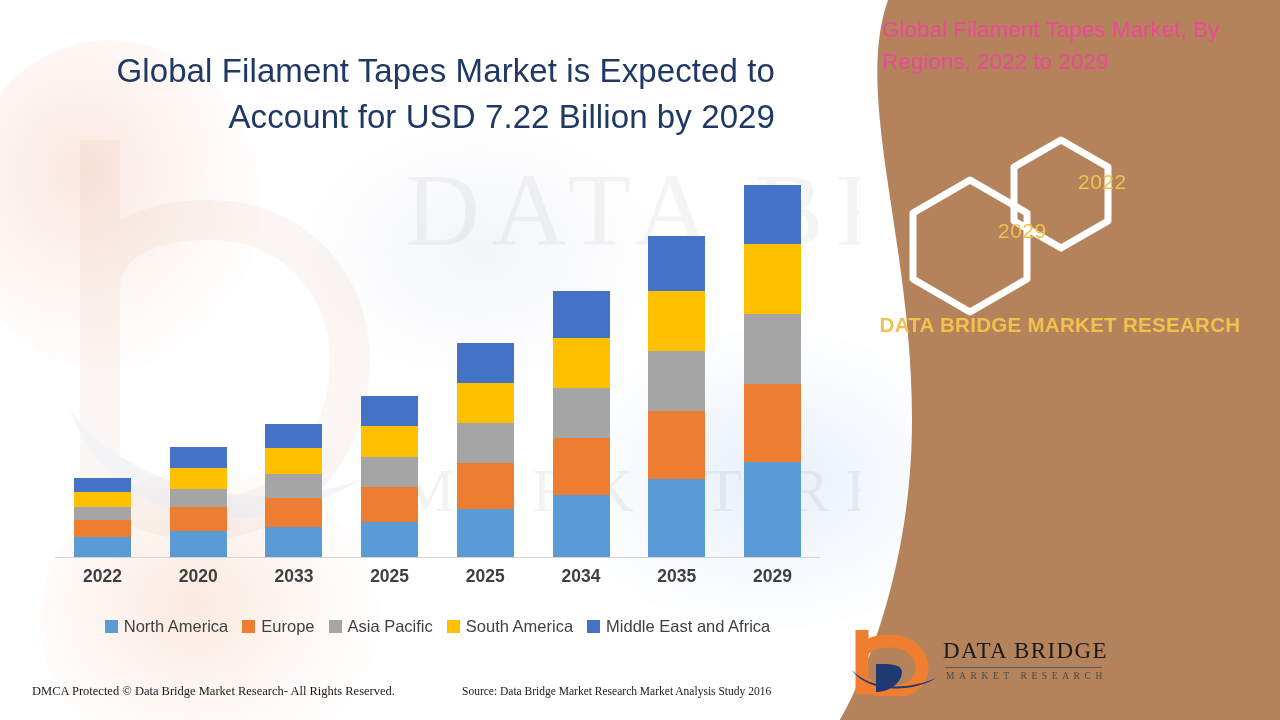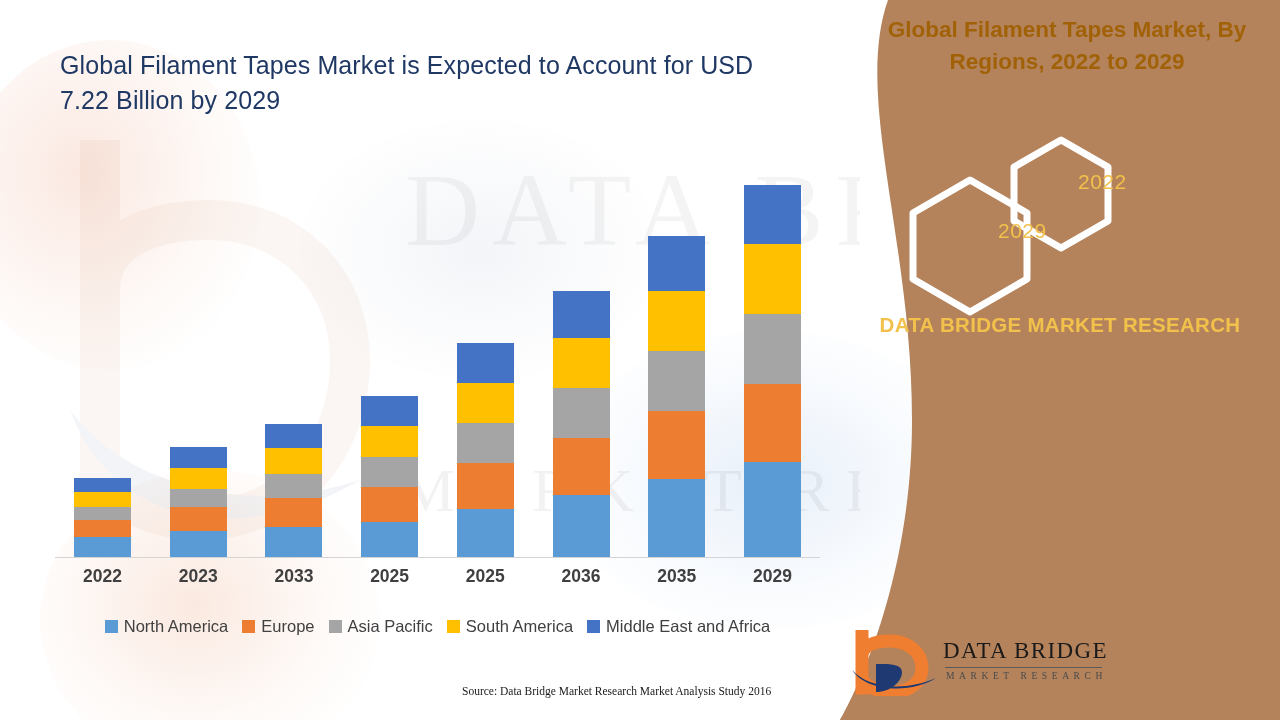--- a/index.html
+++ b/index.html
@@ -84,22 +84,22 @@
     left: 60px; top: 120px;
     width: 330px; height: 470px;
     opacity: 0.05;
   }
 
   
   .chart-title {
     position: absolute;
     left: 60px; top: 48px;
     width: 715px;
-    text-align: left;
-    font-size: 25px;
+    text-align: right;
+    font-size: 33px;
     line-height: 1.38;
     color: #1F3864;
     font-weight: 400;
     letter-spacing: 0.1px;
   }
 
   
   .plot {
     position: absolute;
     left: 55px;
@@ -219,25 +219,25 @@
   }
   .panel-shape {
     position: absolute;
     inset: 0;
   }
   .panel-title {
     position: absolute;
     left: 42px;
     top: 14px;
     width: 370px;
-    text-align: center;
+    text-align: left;
     font-size: 22.5px;
     line-height: 1.42;
-    color: #a16207;
-    font-weight: 700;
+    color: #ec4899;
+    font-weight: 400;
   }
 
   
   .hexes {
     position: absolute;
     left: 0; top: 0;
     width: 440px; height: 720px;
     pointer-events: none;
   }
   .hex-label {
@@ -390,25 +390,25 @@
             <div class="seg" style="height: 70px; background: rgb(165, 165, 165);"></div>
             <div class="seg" style="height: 70px; background: rgb(255, 192, 0);"></div>
             <div class="seg" style="height: 59px; background: rgb(68, 114, 196);"></div>
           </div>
         </div>
       </div>
   </div>
 
   <div class="xlabels" id="xlabels">
       <div class="xlabel">2022</div>
-      <div class="xlabel">2023</div>
+      <div class="xlabel">2020</div>
       <div class="xlabel">2033</div>
       <div class="xlabel">2025</div>
       <div class="xlabel">2025</div>
-      <div class="xlabel">2036</div>
+      <div class="xlabel">2034</div>
       <div class="xlabel">2035</div>
       <div class="xlabel">2029</div>
     </div>
 
   <div class="legend" id="legend">
       <div class="legend-item">
         <span class="legend-swatch" style="background: rgb(91, 155, 213);"></span>
         <span class="legend-label">North America</span>
       </div>
       <div class="legend-item">
@@ -423,20 +423,21 @@
         <span class="legend-swatch" style="background: rgb(255, 192, 0);"></span>
         <span class="legend-label">South America</span>
       </div>
       <div class="legend-item">
         <span class="legend-swatch" style="background: rgb(68, 114, 196);"></span>
         <span class="legend-label">Middle East and Africa</span>
       </div>
     </div>
 
   <div class="footer">
+    <div class="footer-left">DMCA Protected © Data Bridge Market Research- All Rights Reserved.</div>
     <div class="footer-right">Source: Data Bridge Market Research Market Analysis Study 2016</div>
   </div>
 
   <div class="right-panel">
     <svg class="panel-shape" viewBox="0 0 440 720" preserveAspectRatio="none">
       <path d="M48 0 L440 0 L440 720 L0 720 C0 720 72 600 72 420 C72 240 14 96 48 0 Z" fill="#B4835B"></path>
     </svg>
 
     <div class="panel-title">Global Filament Tapes Market, By Regions, 2022 to 2029</div>
 

